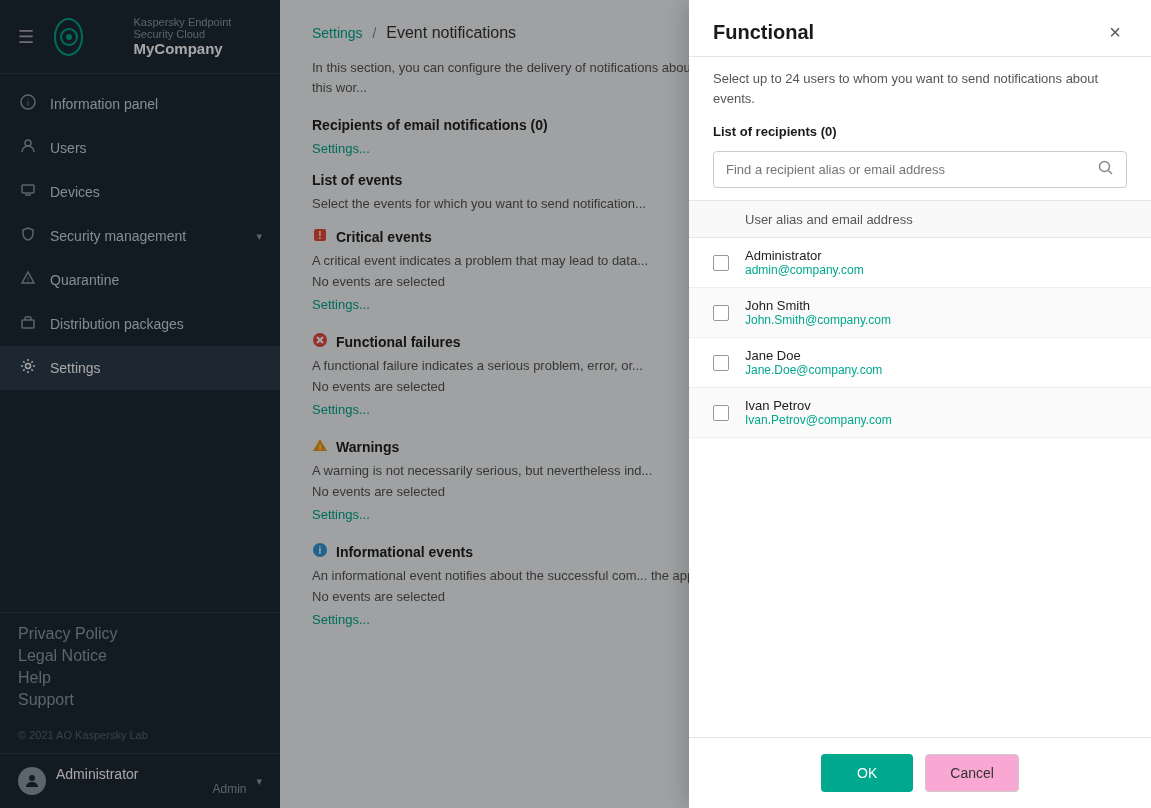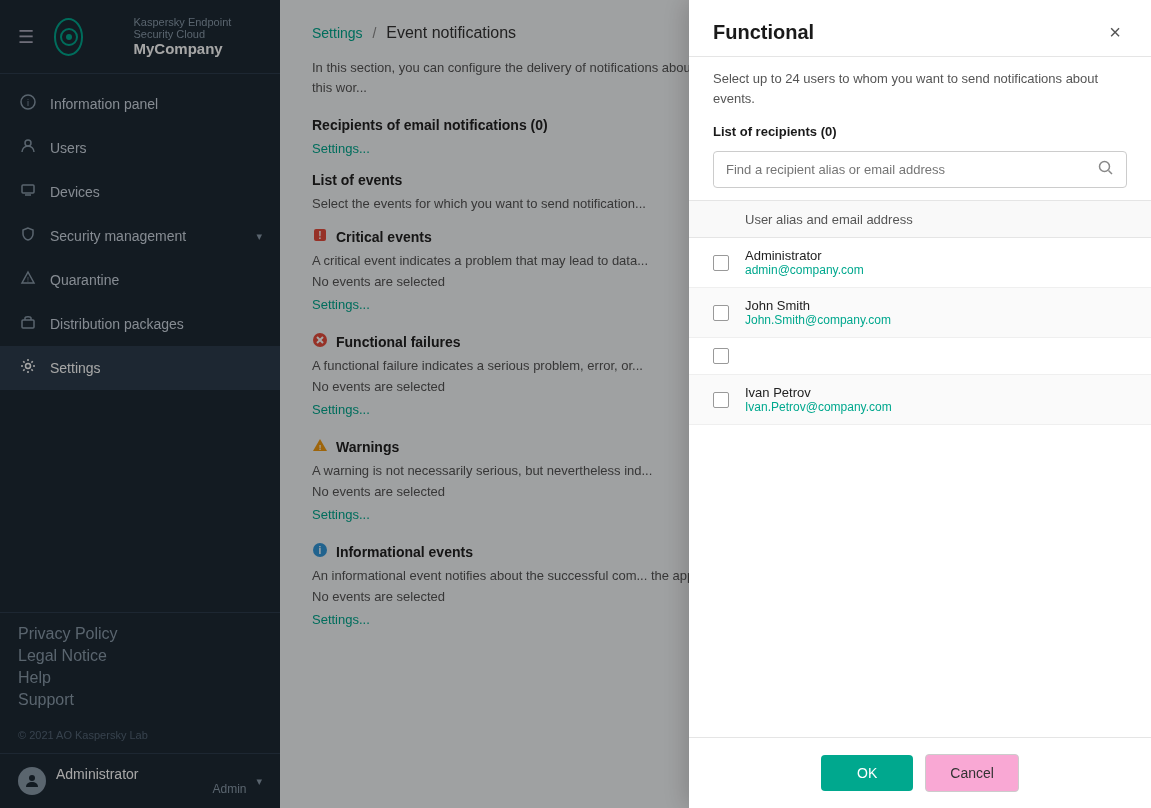--- a/index.html
+++ b/index.html
@@ -165,21 +165,21 @@
       cursor: pointer;
       flex-shrink: 0;
       background: #fff;
     }
     .recipient-info { display: flex; flex-direction: column; }
     .recipient-name { font-size: 13px; font-weight: 500; color: #222; }
     .recipient-email { font-size: 12px; color: #00a88e; }
     .col-header { font-size: 13px; color: #555; font-weight: 500; }
 
     .dialog-footer {
-      display: flex; align-items: center; justify-content: center; gap: 12px;
+      display: flex; justify-content: center; gap: 12px;
       padding: 16px 24px;
       border-top: 1px solid #e5e5e5;
       background: #fff;
     }
     .btn-ok {
       background: #00a88e; color: #fff;
       border: none; border-radius: 4px;
       padding: 10px 36px; font-size: 14px; font-weight: 500;
       cursor: pointer;
     }
@@ -413,20 +413,24 @@
     <div class="recipient-row alt">
       <div class="recipient-checkbox"></div>
       <div class="recipient-info">
         <span class="recipient-name">John Smith</span>
         <span class="recipient-email">John.Smith@company.com</span>
       </div>
     </div>
 
     <div class="recipient-row">
       <div class="recipient-checkbox"></div>
+      <div class="recipient-info">
+        <span class="recipient-name">Jane Doe</span>
+        <span class="recipient-email">Jane.Doe@company.com</span>
+      </div>
     </div>
 
     <div class="recipient-row alt">
       <div class="recipient-checkbox"></div>
       <div class="recipient-info">
         <span class="recipient-name">Ivan Petrov</span>
         <span class="recipient-email">Ivan.Petrov@company.com</span>
       </div>
     </div>
   </div>

